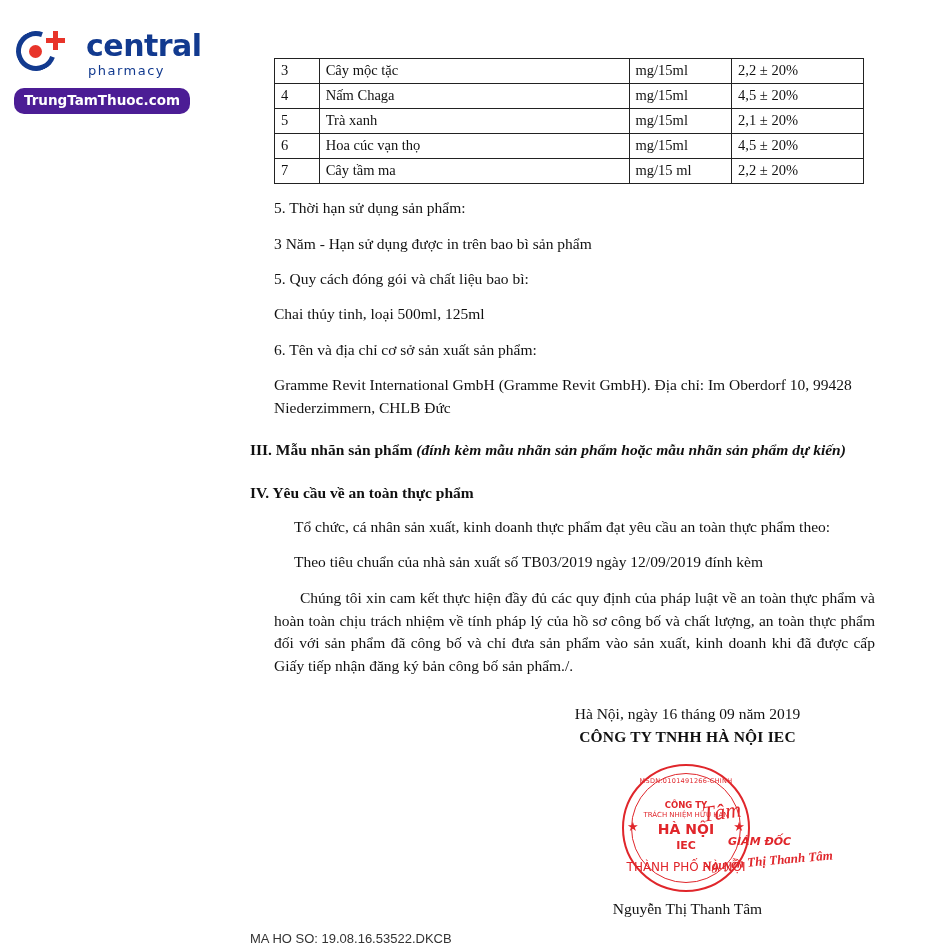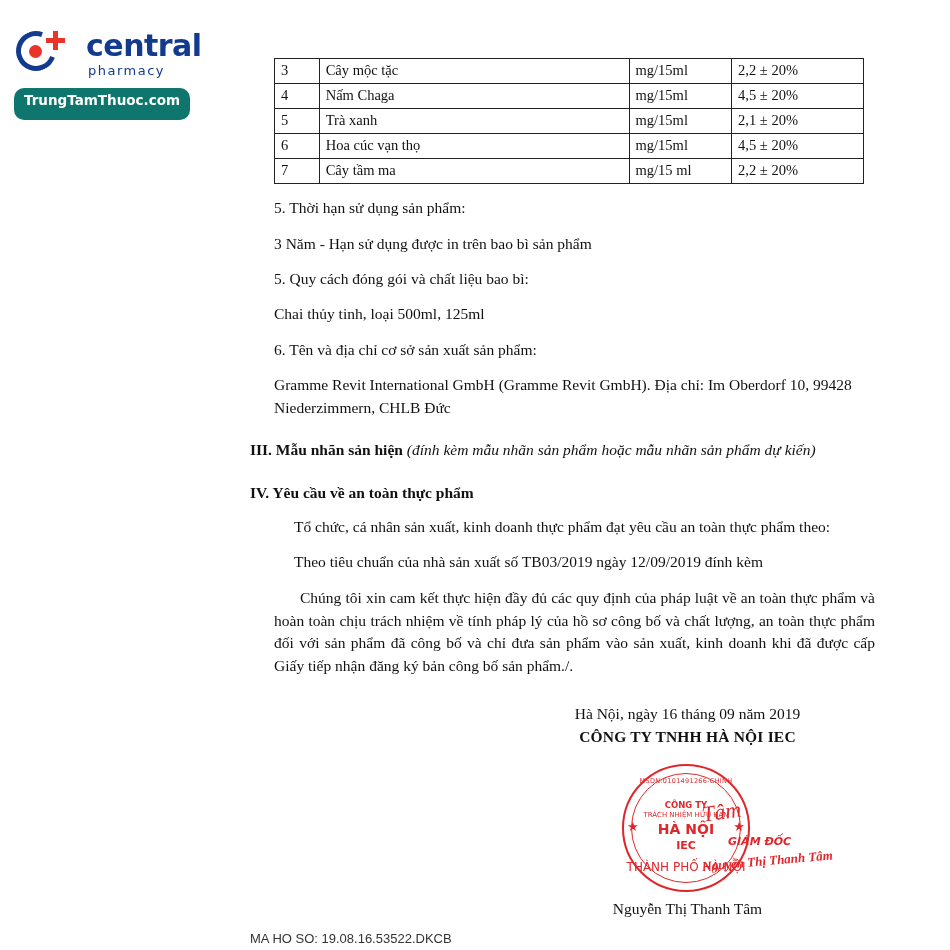--- a/index.html
+++ b/index.html
@@ -74,27 +74,27 @@
   #logo-sub {
     font-family: "DejaVu Sans", sans-serif;
     font-size: 13px;
     color: #123a8f;
     letter-spacing: 1.5px;
     margin-top: 3px;
     margin-left: 2px;
   }
   #logo-banner {
     margin-top: 8px;
-    background: #0f766e;
+    background: #4c1d95;
     color: #ffffff;
     font-family: "DejaVu Sans", sans-serif;
     font-size: 13.5px;
     font-weight: bold;
     text-align: center;
-    padding: 4px 6px 12px 6px;
+    padding: 4px 6px 6px 6px;
     border-radius: 10px;
     width: 176px;
     box-sizing: border-box;
   }
 
   
   #doc {
     position: absolute;
     left: 250px;
     top: 58px;
@@ -123,21 +123,21 @@
   p.para {
     margin: 13px 0 0 24px;
   }
 
   h3.section {
     margin: 20px 0 0 0;
     font-size: 15.5px;
     font-weight: bold;
   }
   h3.section .italic-note {
-    font-weight: normal;
+    font-weight: bold;
     font-style: italic;
     margin-top: 8px;
   }
   p.indent {
     margin: 12px 0 0 44px;
     text-indent: 0;
   }
   p.block {
     margin: 14px 0 0 24px;
     text-align: justify;
@@ -326,21 +326,21 @@
   </table>
 
   <p class="para">5. Thời hạn sử dụng sản phẩm:</p>
   <p class="para">3 Năm - Hạn sử dụng được in trên bao bì sản phẩm</p>
   <p class="para">5. Quy cách đóng gói và chất liệu bao bì:</p>
   <p class="para">Chai thủy tinh, loại 500ml, 125ml</p>
   <p class="para">6. Tên và địa chỉ cơ sở sản xuất sản phẩm:</p>
   <p class="para">Gramme Revit International GmbH (Gramme Revit GmbH). Địa chỉ: Im Oberdorf 10, 99428 Niederzimmern, CHLB Đức</p>
 
   <h3 class="section">
-    <span>III. Mẫu nhãn sản hiện </span><span class="italic-note">(đính kèm mẫu nhãn sản phẩm hoặc mẫu nhãn sản phẩm dự kiến)</span>
+    <span>III. Mẫu nhãn sản phẩm </span><span class="italic-note">(đính kèm mẫu nhãn sản phẩm hoặc mẫu nhãn sản phẩm dự kiến)</span>
   </h3>
 
   <h3 class="section">IV. Yêu cầu về an toàn thực phẩm</h3>
 
   <p class="indent">Tổ chức, cá nhân sản xuất, kinh doanh thực phẩm đạt yêu cầu an toàn thực phẩm theo:</p>
   <p class="indent">Theo tiêu chuẩn của nhà sản xuất số TB03/2019 ngày 12/09/2019 đính kèm</p>
   <p class="block">Chúng tôi xin cam kết thực hiện đầy đủ các quy định của pháp luật về an toàn thực phẩm và hoàn toàn chịu trách nhiệm về tính pháp lý của hồ sơ công bố và chất lượng, an toàn thực phẩm đối với sản phẩm đã công bố và chỉ đưa sản phẩm vào sản xuất, kinh doanh khi đã được cấp Giấy tiếp nhận đăng ký bản công bố sản phẩm./.</p>
 
   <div id="signature">
     <p class="line">Hà Nội, ngày 16 tháng 09 năm 2019</p>

